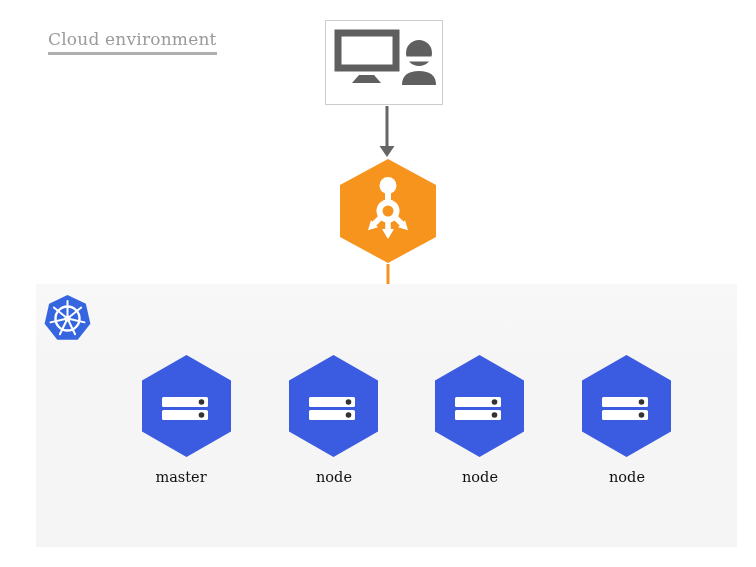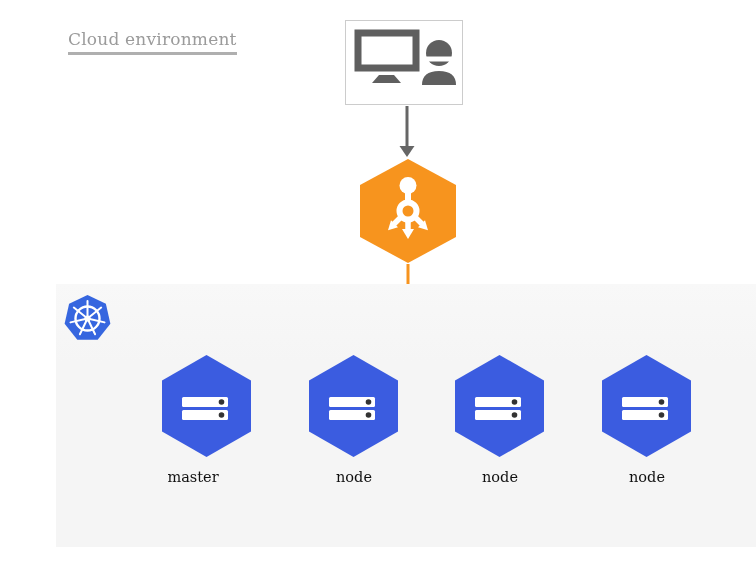--- a/index.html
+++ b/index.html
@@ -3,21 +3,21 @@
 <meta charset="utf-8">
 <style>
   html, body { margin: 0; padding: 0; }
   body {
     width: 756px; height: 567px;
     background: #ffffff;
     font-family: "DejaVu Serif", serif;
     position: relative;
     overflow: hidden;
   }
-  #canvas { position: absolute; inset: 0; width: 712px; height: 567px; margin-left: 20px; }
+  #canvas { position: absolute; inset: 0; width: 712px; height: 567px; }
 
   
   .diagram-title {
     position: absolute; left: 48px; top: 29px;
     font-size: 17px; line-height: 20px;
     color: var(--title_gray);
     border-bottom: 3px solid var(--underline_gray);
     padding-bottom: 3px;
     letter-spacing: 0.2px;
     white-space: nowrap;
@@ -67,21 +67,21 @@
   .node-hex.pos-0 { left: 142px; }
   .node-hex.pos-1 { left: 289px; }
   .node-hex.pos-2 { left: 435px; }
   .node-hex.pos-3 { left: 582px; }
 
   .node-label {
     position: absolute; top: 469px;
     width: 100px; text-align: center;
     font-size: 14.5px; color: var(--text_black);
   }
-  .node-label.pos-0 { left: 123px; text-align: center; }
+  .node-label.pos-0 { left: 131px; text-align: center; }
   .node-label.pos-1 { left: 284px; }
   .node-label.pos-2 { left: 430px; }
   .node-label.pos-3 { left: 577px; }
 
   
   .f-orange  { fill: var(--orange); }
   .s-orange  { stroke: var(--orange); fill: none; }
   .fo-orange { fill: var(--orange); stroke: none; }
   .f-white   { fill: #ffffff; }
   .s-white   { stroke: #ffffff; fill: none; }

